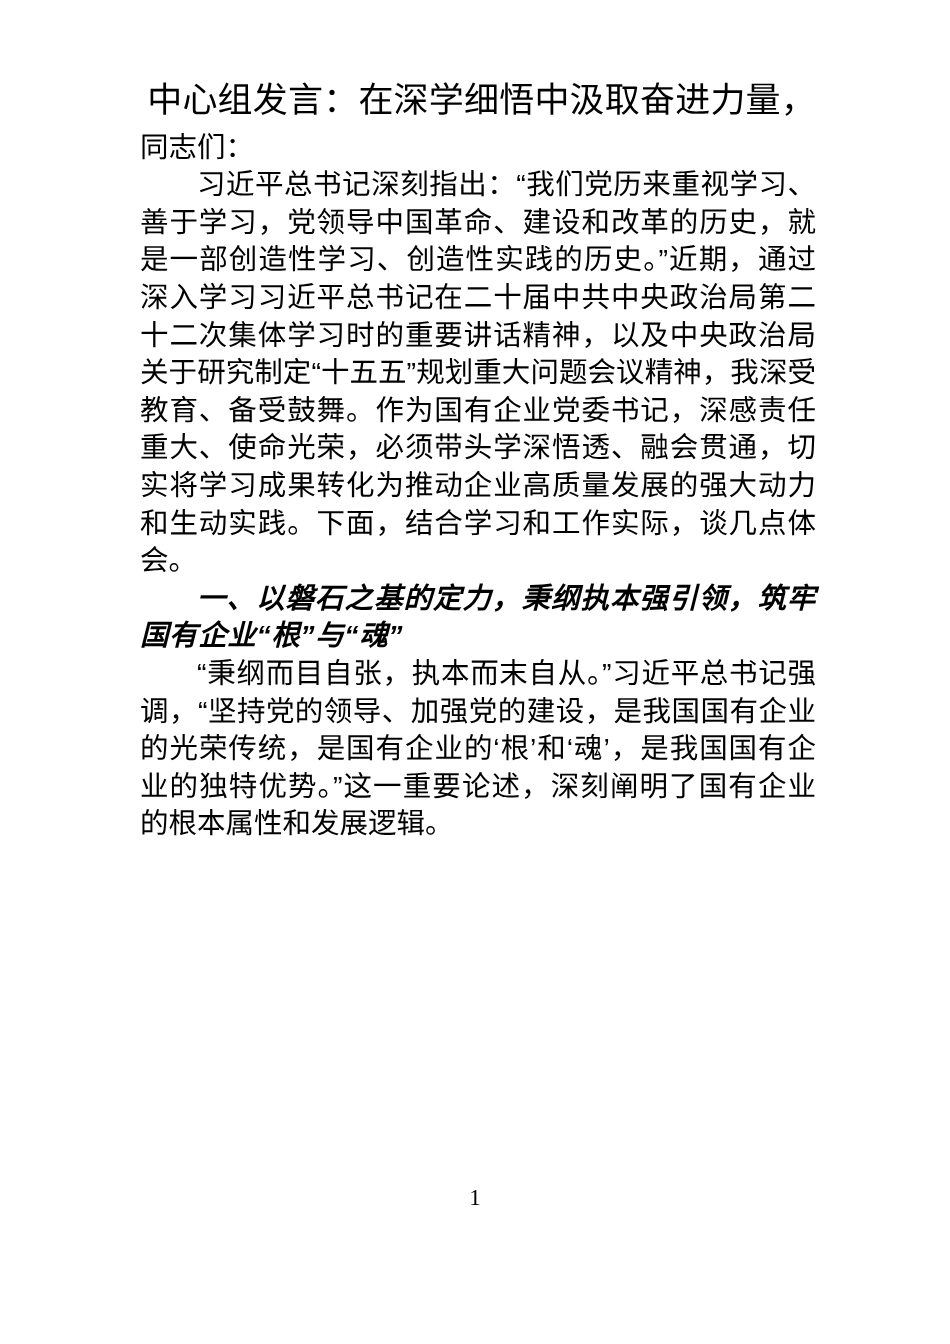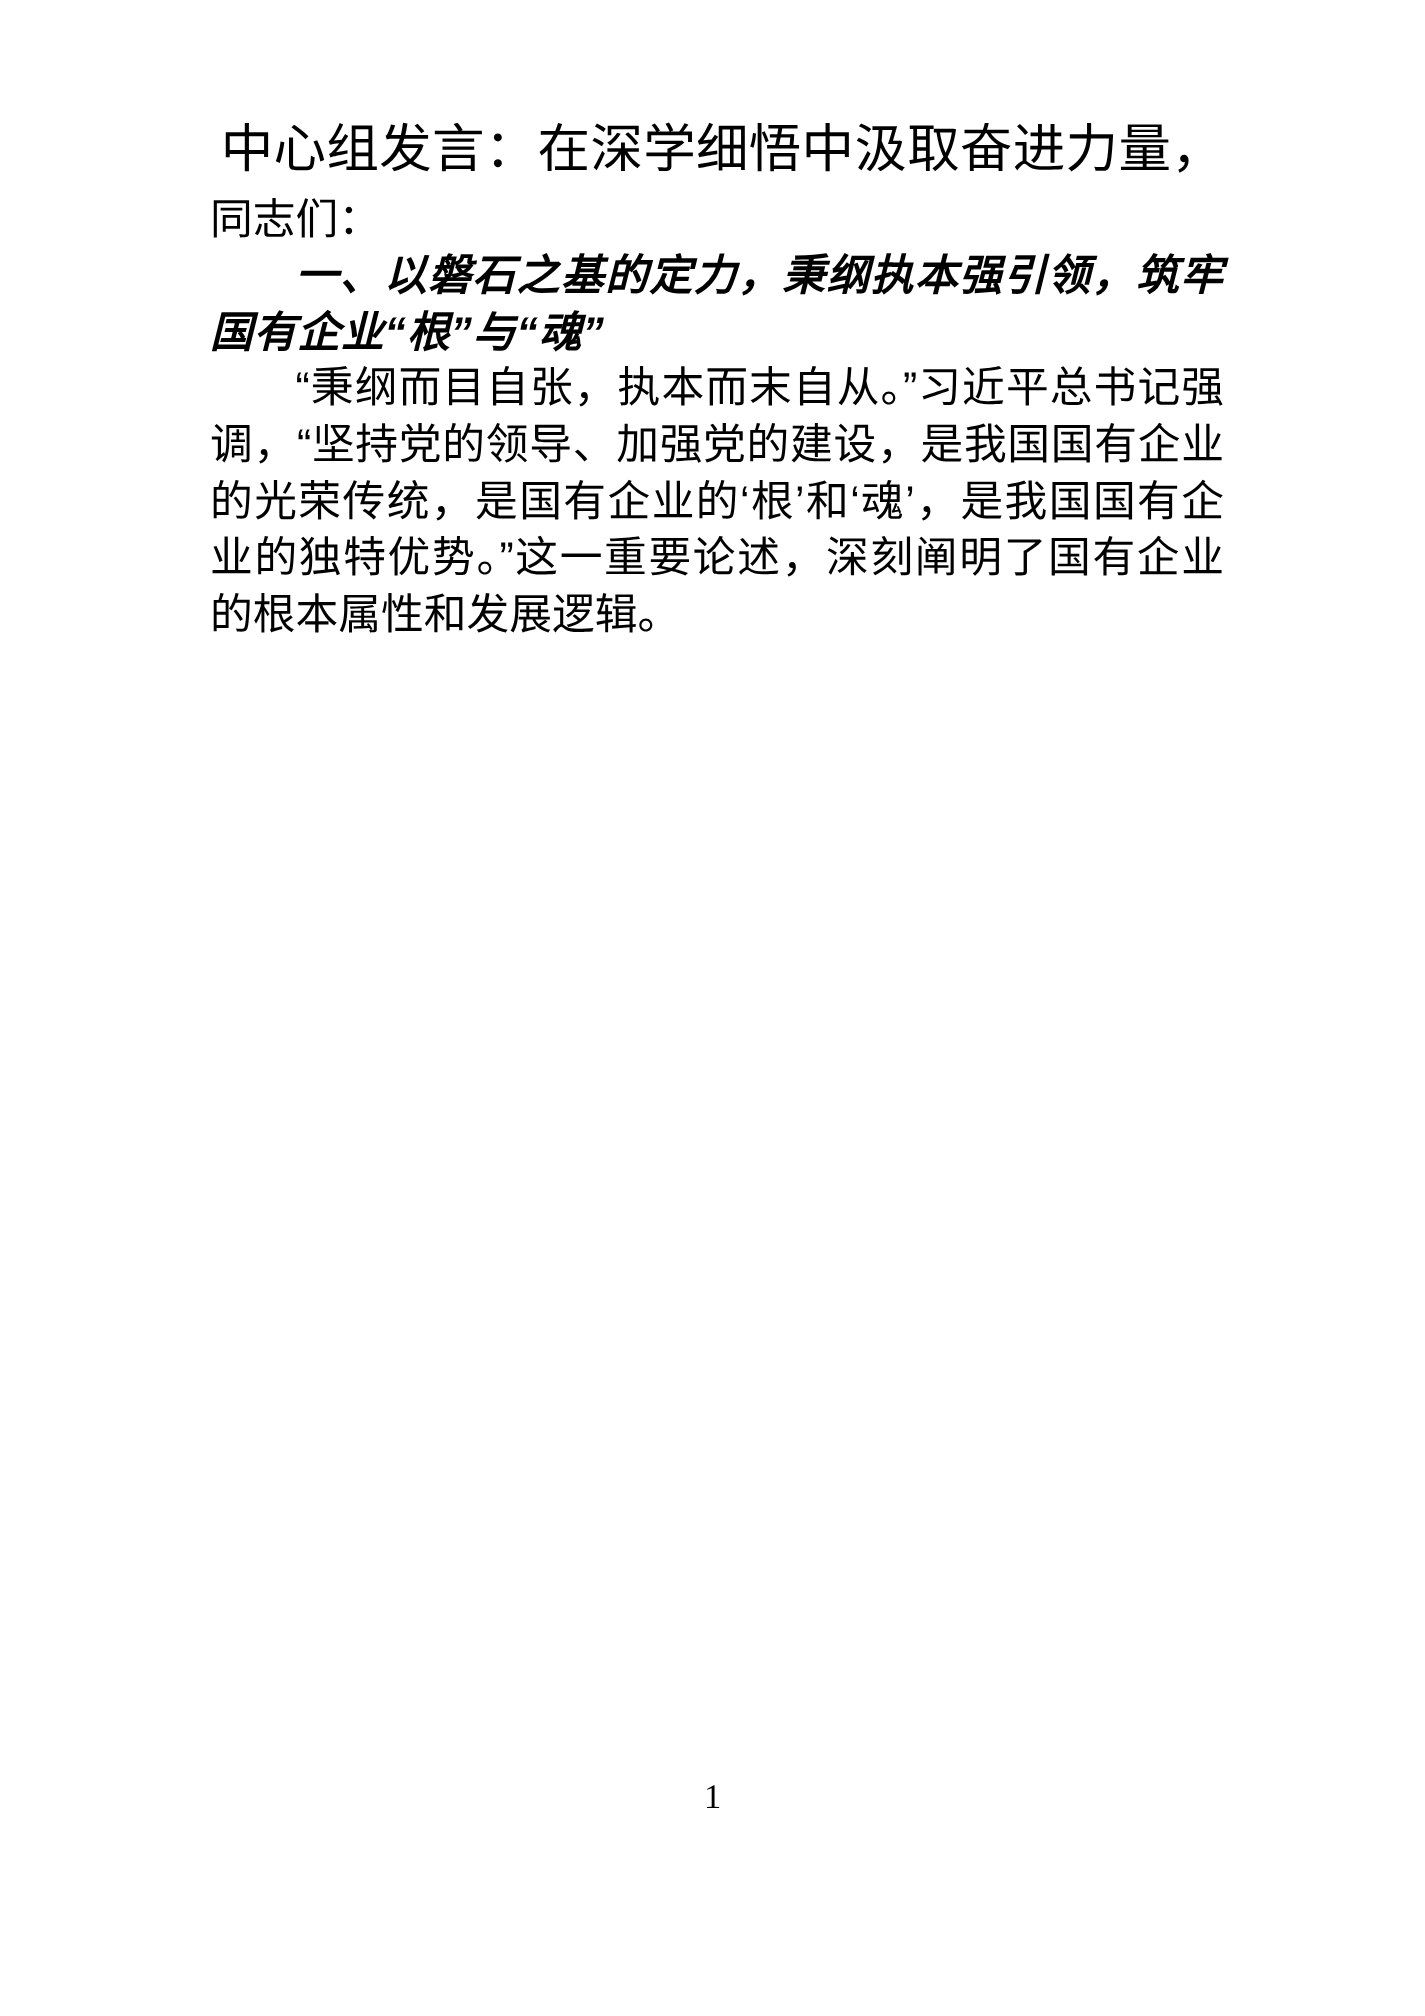--- a/index.html
+++ b/index.html
@@ -86,20 +86,21 @@
 <div class="page">
 
   <div class="doc-body">
 
     <h1 class="doc-title">
       <span>中心组发言：在深学细悟中汲取奋进力量，</span><br>
     </h1>
 
     <p class="para first-para">同志们：</p>
 
+    <p class="para indent">习近平总书记深刻指出：“我们党历来重视学习、善于学习，党领导中国革命、建设和改革的历史，就是一部创造性学习、创造性实践的历史。”近期，通过深入学习习近平总书记在二十届中共中央政治局第二十二次集体学习时的重要讲话精神，以及中央政治局关于研究制定“十五五”规划重大问题会议精神，我深受教育、备受鼓舞。作为国有企业党委书记，深感责任重大、使命光荣，必须带头学深悟透、融会贯通，切实将学习成果转化为推动企业高质量发展的强大动力和生动实践。下面，结合学习和工作实际，谈几点体会。</p>
 
     <p class="para indent heading">一、以磐石之基的定力，秉纲执本强引领，筑牢国有企业“根”与“魂”</p>
 
     <p class="para indent">“秉纲而目自张，执本而末自从。”习近平总书记强调，“坚持党的领导、加强党的建设，是我国国有企业的光荣传统，是国有企业的‘根’和‘魂’，是我国国有企业的独特优势。”这一重要论述，深刻阐明了国有企业的根本属性和发展逻辑。</p>
 
 
   </div>
 
   <div class="page-number">1</div>
 

